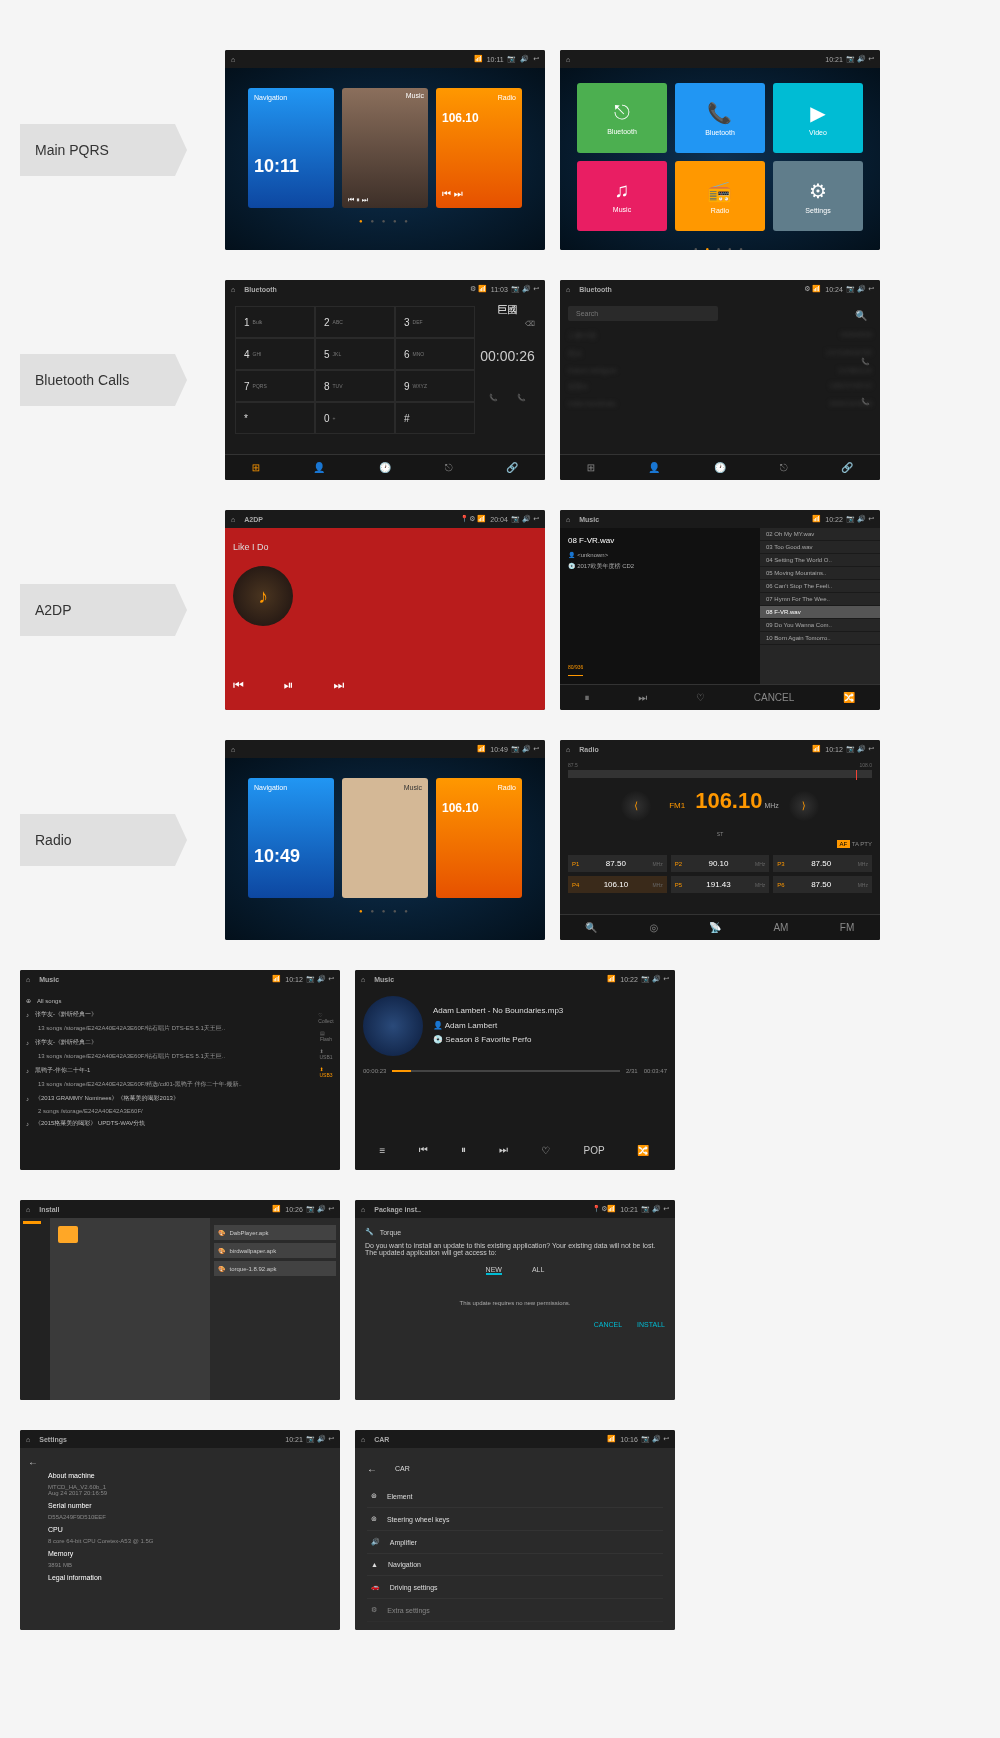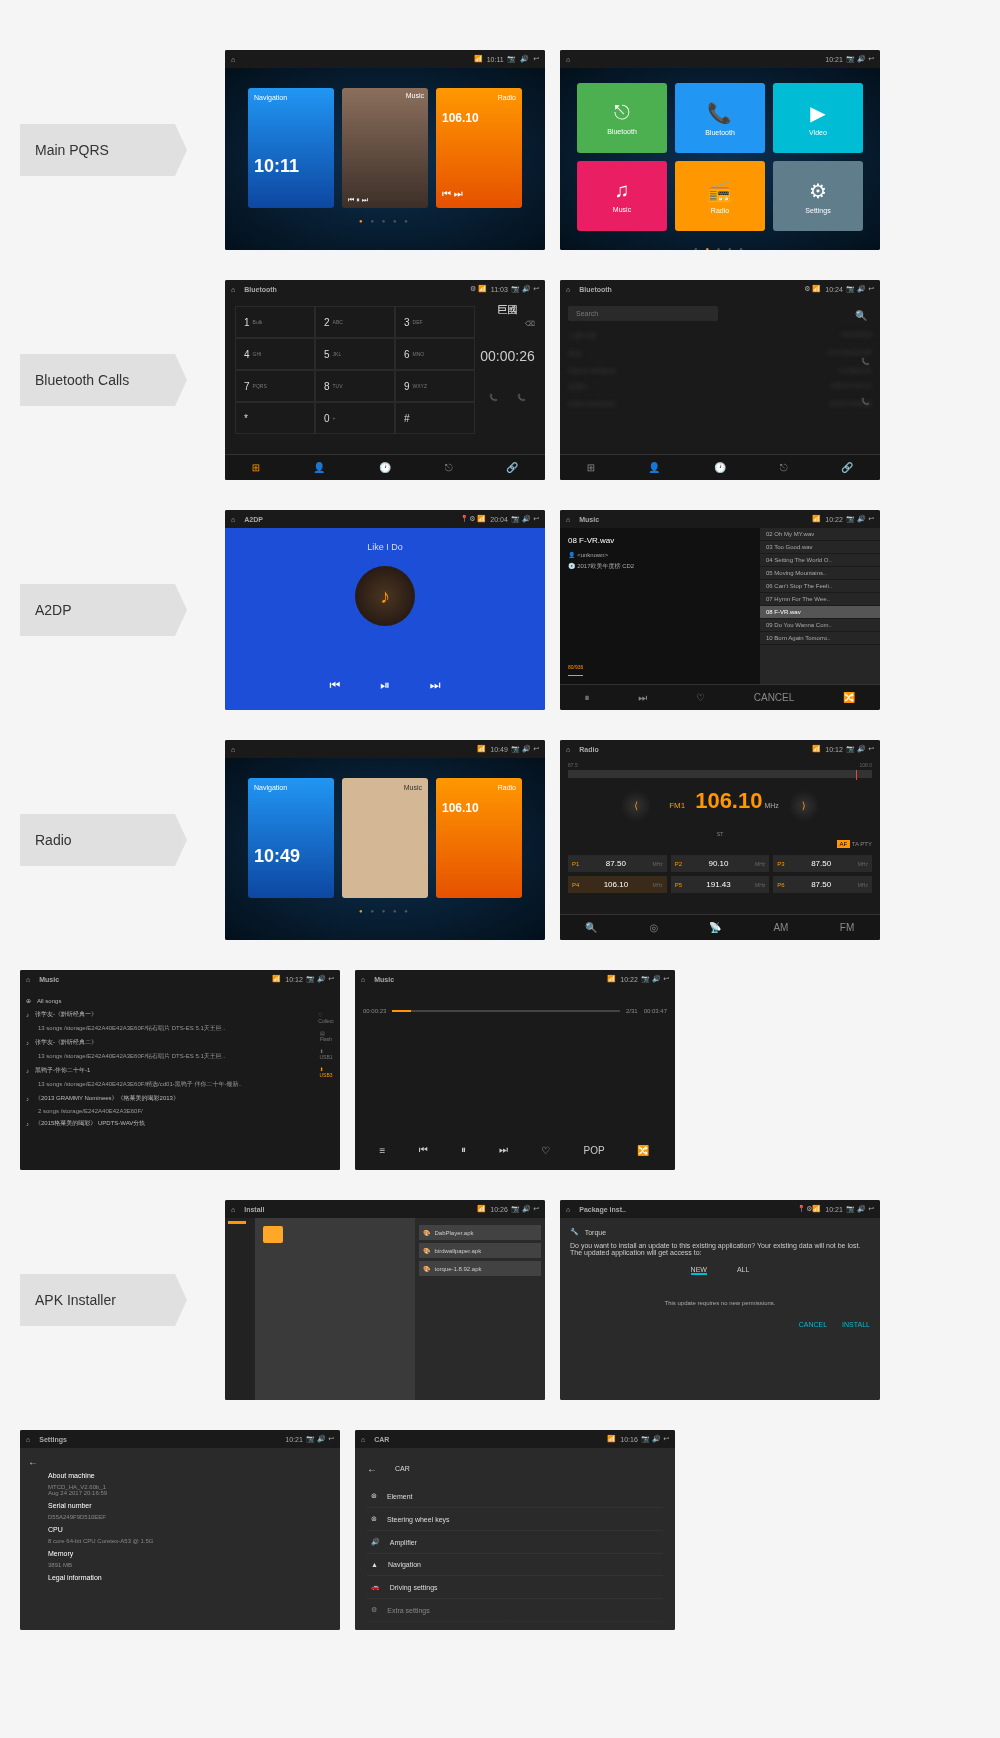--- a/index.html
+++ b/index.html
@@ -33,21 +33,21 @@
 .dialkey{display:flex;align-items:center;padding:0 8px;border:1px solid #2a2a2a;color:#ddd;font-size:10px}
 .dialkey .sub{font-size:5px;color:#777;margin-left:3px}
 .dial-right{position:absolute;right:10px;top:5px;width:55px;text-align:center}
 .bottom-bar{position:absolute;bottom:0;left:0;right:0;height:26px;background:#161616;display:flex;justify-content:space-around;align-items:center;border-top:1px solid #333}
 .bottom-bar .bi{color:#888;font-size:10px}
 .bottom-bar .bi.active{color:#ff9800}
 .bt-list{padding:8px}
 .bt-search{background:#2a2a2a;padding:4px 8px;font-size:7px;color:#777;border-radius:2px;margin-bottom:6px;display:inline-block;width:150px}
 .bt-row{display:flex;justify-content:space-between;padding:4px 0;color:#3a3a3a;font-size:7px}
 .blur{filter:blur(2px)}
-.a2dp-body{display:flex;flex-direction:column;align-items:center;padding:8px;background:#1d4ed8;height:182px}
+.a2dp-body{display:flex;flex-direction:column;padding:8px;background:#b91c1c;height:182px}
 .a2dp-title{color:#ddd;font-size:9px;margin:6px 0}
 .a2dp-art{width:60px;height:60px;background:radial-gradient(circle,#4a3520,#1a1010);border-radius:50%;display:flex;align-items:center;justify-content:center;margin:8px 0}
 .a2dp-controls{display:flex;gap:40px;font-size:12px;color:#fff;margin-top:auto;margin-bottom:10px}
 .music-split{display:flex;height:156px}
 .music-left{flex:1;padding:8px;display:flex;flex-direction:column}
 .music-list{width:120px;background:#262626;font-size:6px;overflow:hidden}
 .music-list div{padding:3px 6px;border-bottom:1px solid #1a1a1a;color:#aaa;white-space:nowrap;overflow:hidden;text-overflow:ellipsis}
 .music-list .active{background:#555;color:#fff}
 .radio-body{background:#1a1a1a;height:182px;padding:4px 8px;position:relative}
 .radio-display{text-align:center;margin:10px 0}
@@ -504,20 +504,28 @@
     <div class="screen">
       <div class="statusbar">
           <span>⌂</span>
           <span class="sb-title">Music</span>
           <span class="sb-spacer"></span>
           <span>📶</span>
           <span>10:22</span>
           <span>📷 🔊 ↩</span>
         </div>
       <div class="player-body">
+        <div class="player-top">
+          <div class="cover"></div>
+          <div class="player-info">
+            <div>Adam Lambert - No Boundaries.mp3</div>
+            <div>👤 <span>Adam Lambert</span></div>
+            <div>💿 <span>Season 8 Favorite Perfo</span></div>
+          </div>
+        </div>
         <div class="player-progress">
           <span>00:00:23</span>
           <div class="progress-bar"></div>
           <span>2/31</span>
           <span>00:03:47</span>
         </div>
         <div class="player-controls">
           <span>≡</span>
           <span>⏮</span>
           <span>⏸</span>
@@ -525,23 +533,20 @@
           <span>♡</span>
           <span>POP</span>
           <span>🔀</span>
         </div>
       </div>
     </div>
   </div>
 </div>
 
 <div class="row">
-  <div class="label-col">
-      <div class="label-box">APK Installer</div>
-    </div>
   <div class="screens">
     <div class="screen">
       <div class="statusbar">
           <span>⌂</span>
           <span class="sb-title">Install</span>
           <span class="sb-spacer"></span>
           <span>📶</span>
           <span>10:26</span>
           <span>📷 🔊 ↩</span>
         </div>

